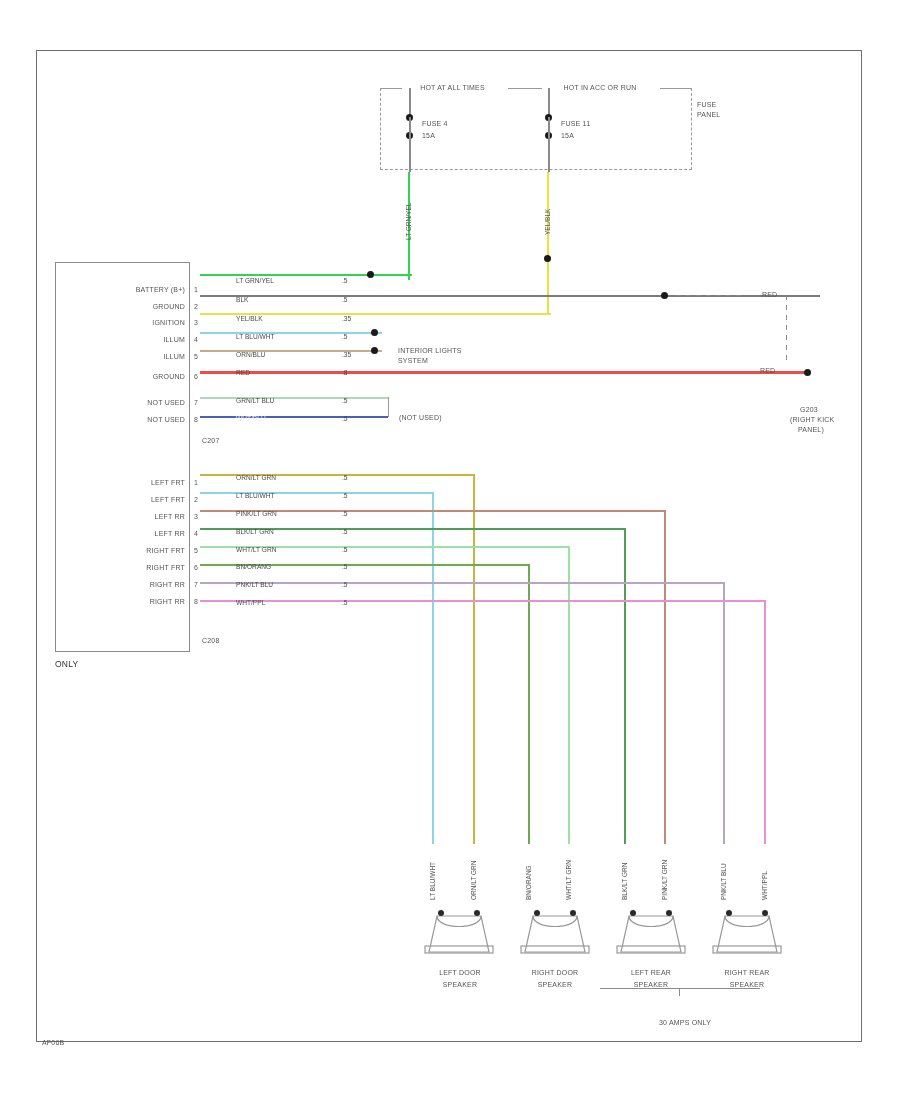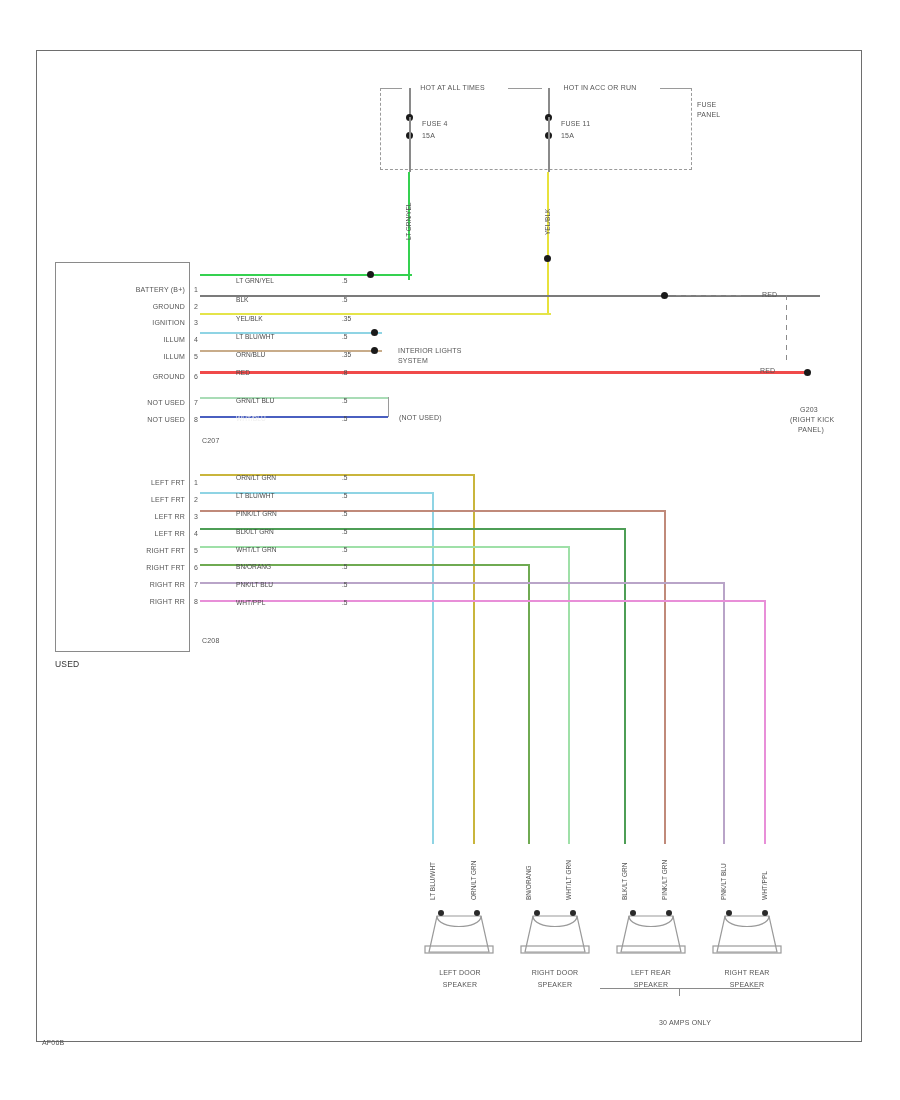--- a/index.html
+++ b/index.html
@@ -56,21 +56,21 @@
   <div class="lbl" style="left:561px;top:131px;">15A</div>
   <div class="thin" style="left:548px;top:136px;width:1.6px;height:36px;background:#8a8a8a;"></div>
 
   <div class="vline" style="left:408px;top:172px;height:108px;background:#35d150;"></div>
   <div class="vlabel" style="left:405px;top:240px;">LT GRN/YEL</div>
 
   <div class="vline" style="left:547px;top:172px;height:142px;background:#e8e23c;"></div>
   <div class="vlabel" style="left:544px;top:235px;">YEL/BLK</div>
 
   <div class="connbox" style="left:55px;top:262px;width:135px;height:390px;"></div>
-  <div class="lbl big" style="left:55px;top:660px;">USED</div>
+  <div class="lbl big" style="left:55px;top:660px;">ONLY</div>
 
   <div class="lbl r" style="left:60px;top:285px;width:125px;">BATTERY (B+)</div>
   <div class="lbl" style="left:194px;top:285px;">1</div>
   <div class="hline" style="left:200px;top:274px;width:212px;background:#35d150;"></div>
   <div class="wirename" style="left:236px;top:277px;">LT GRN/YEL</div>
   <div class="gauge" style="left:342px;top:277px;">.5</div>
   <div class="dot" style="left:367px;top:271px;"></div>
 
   <div class="lbl r" style="left:60px;top:302px;width:125px;">GROUND</div>
   <div class="lbl" style="left:194px;top:302px;">2</div>

